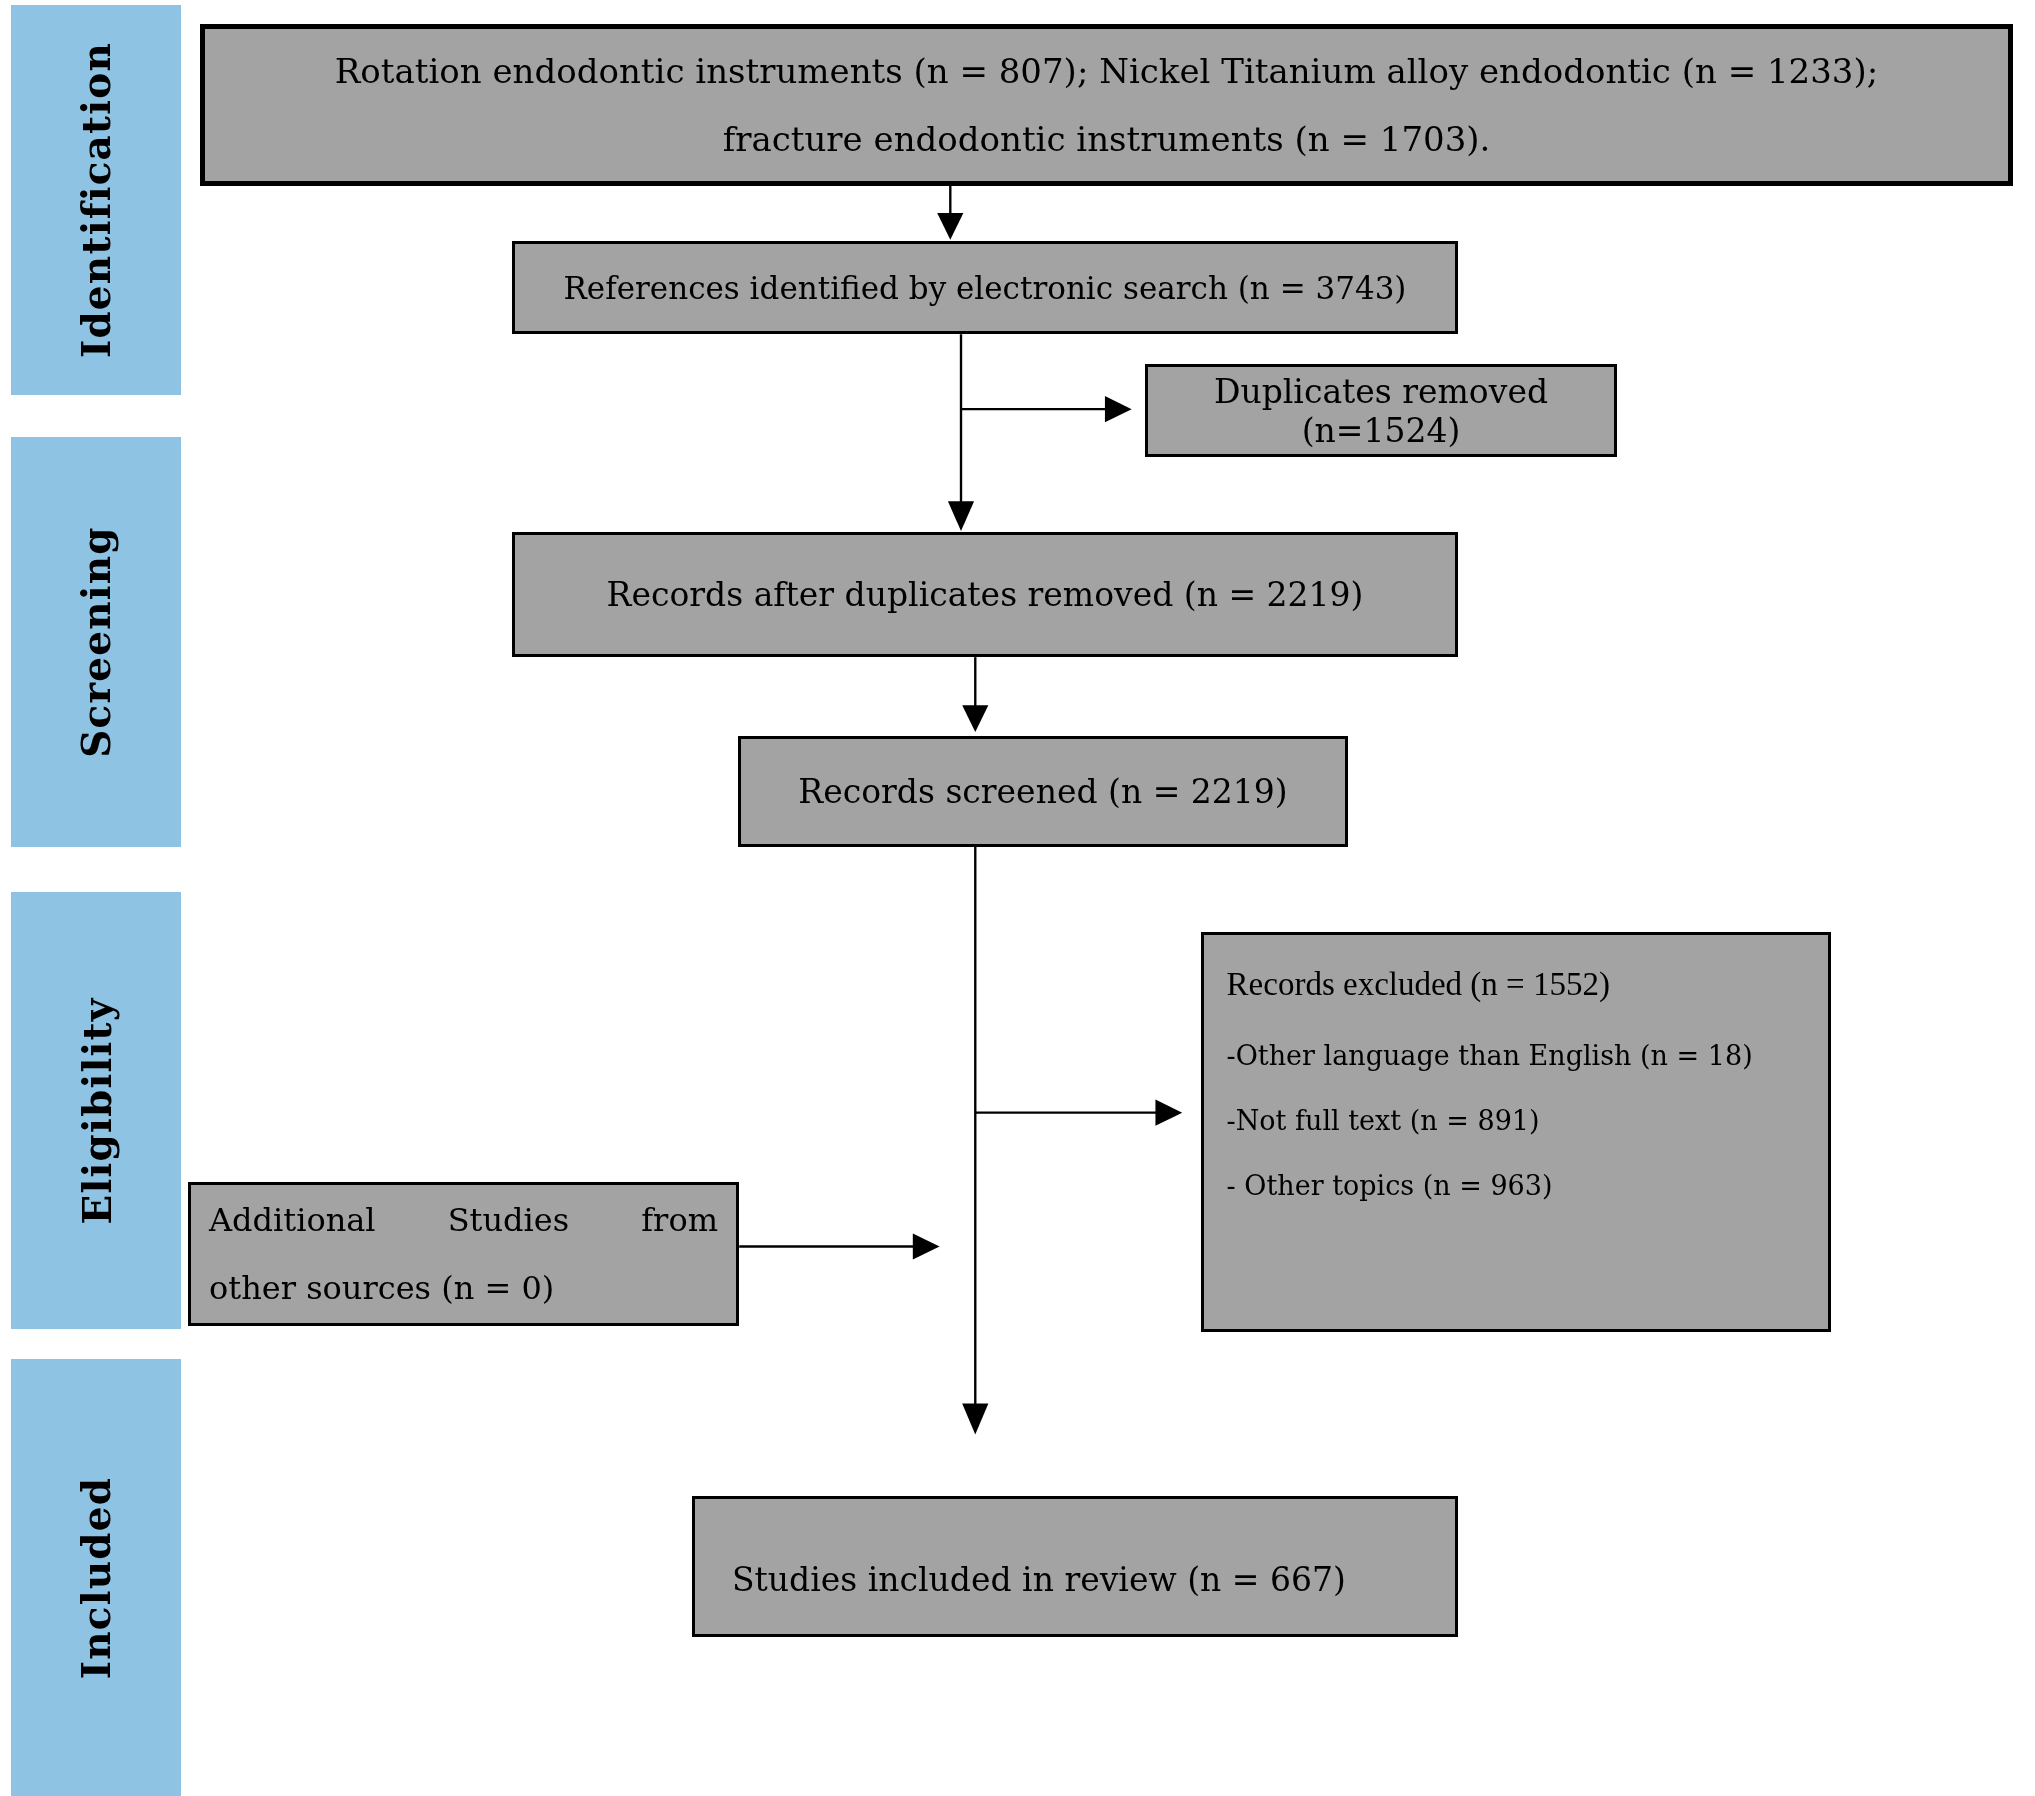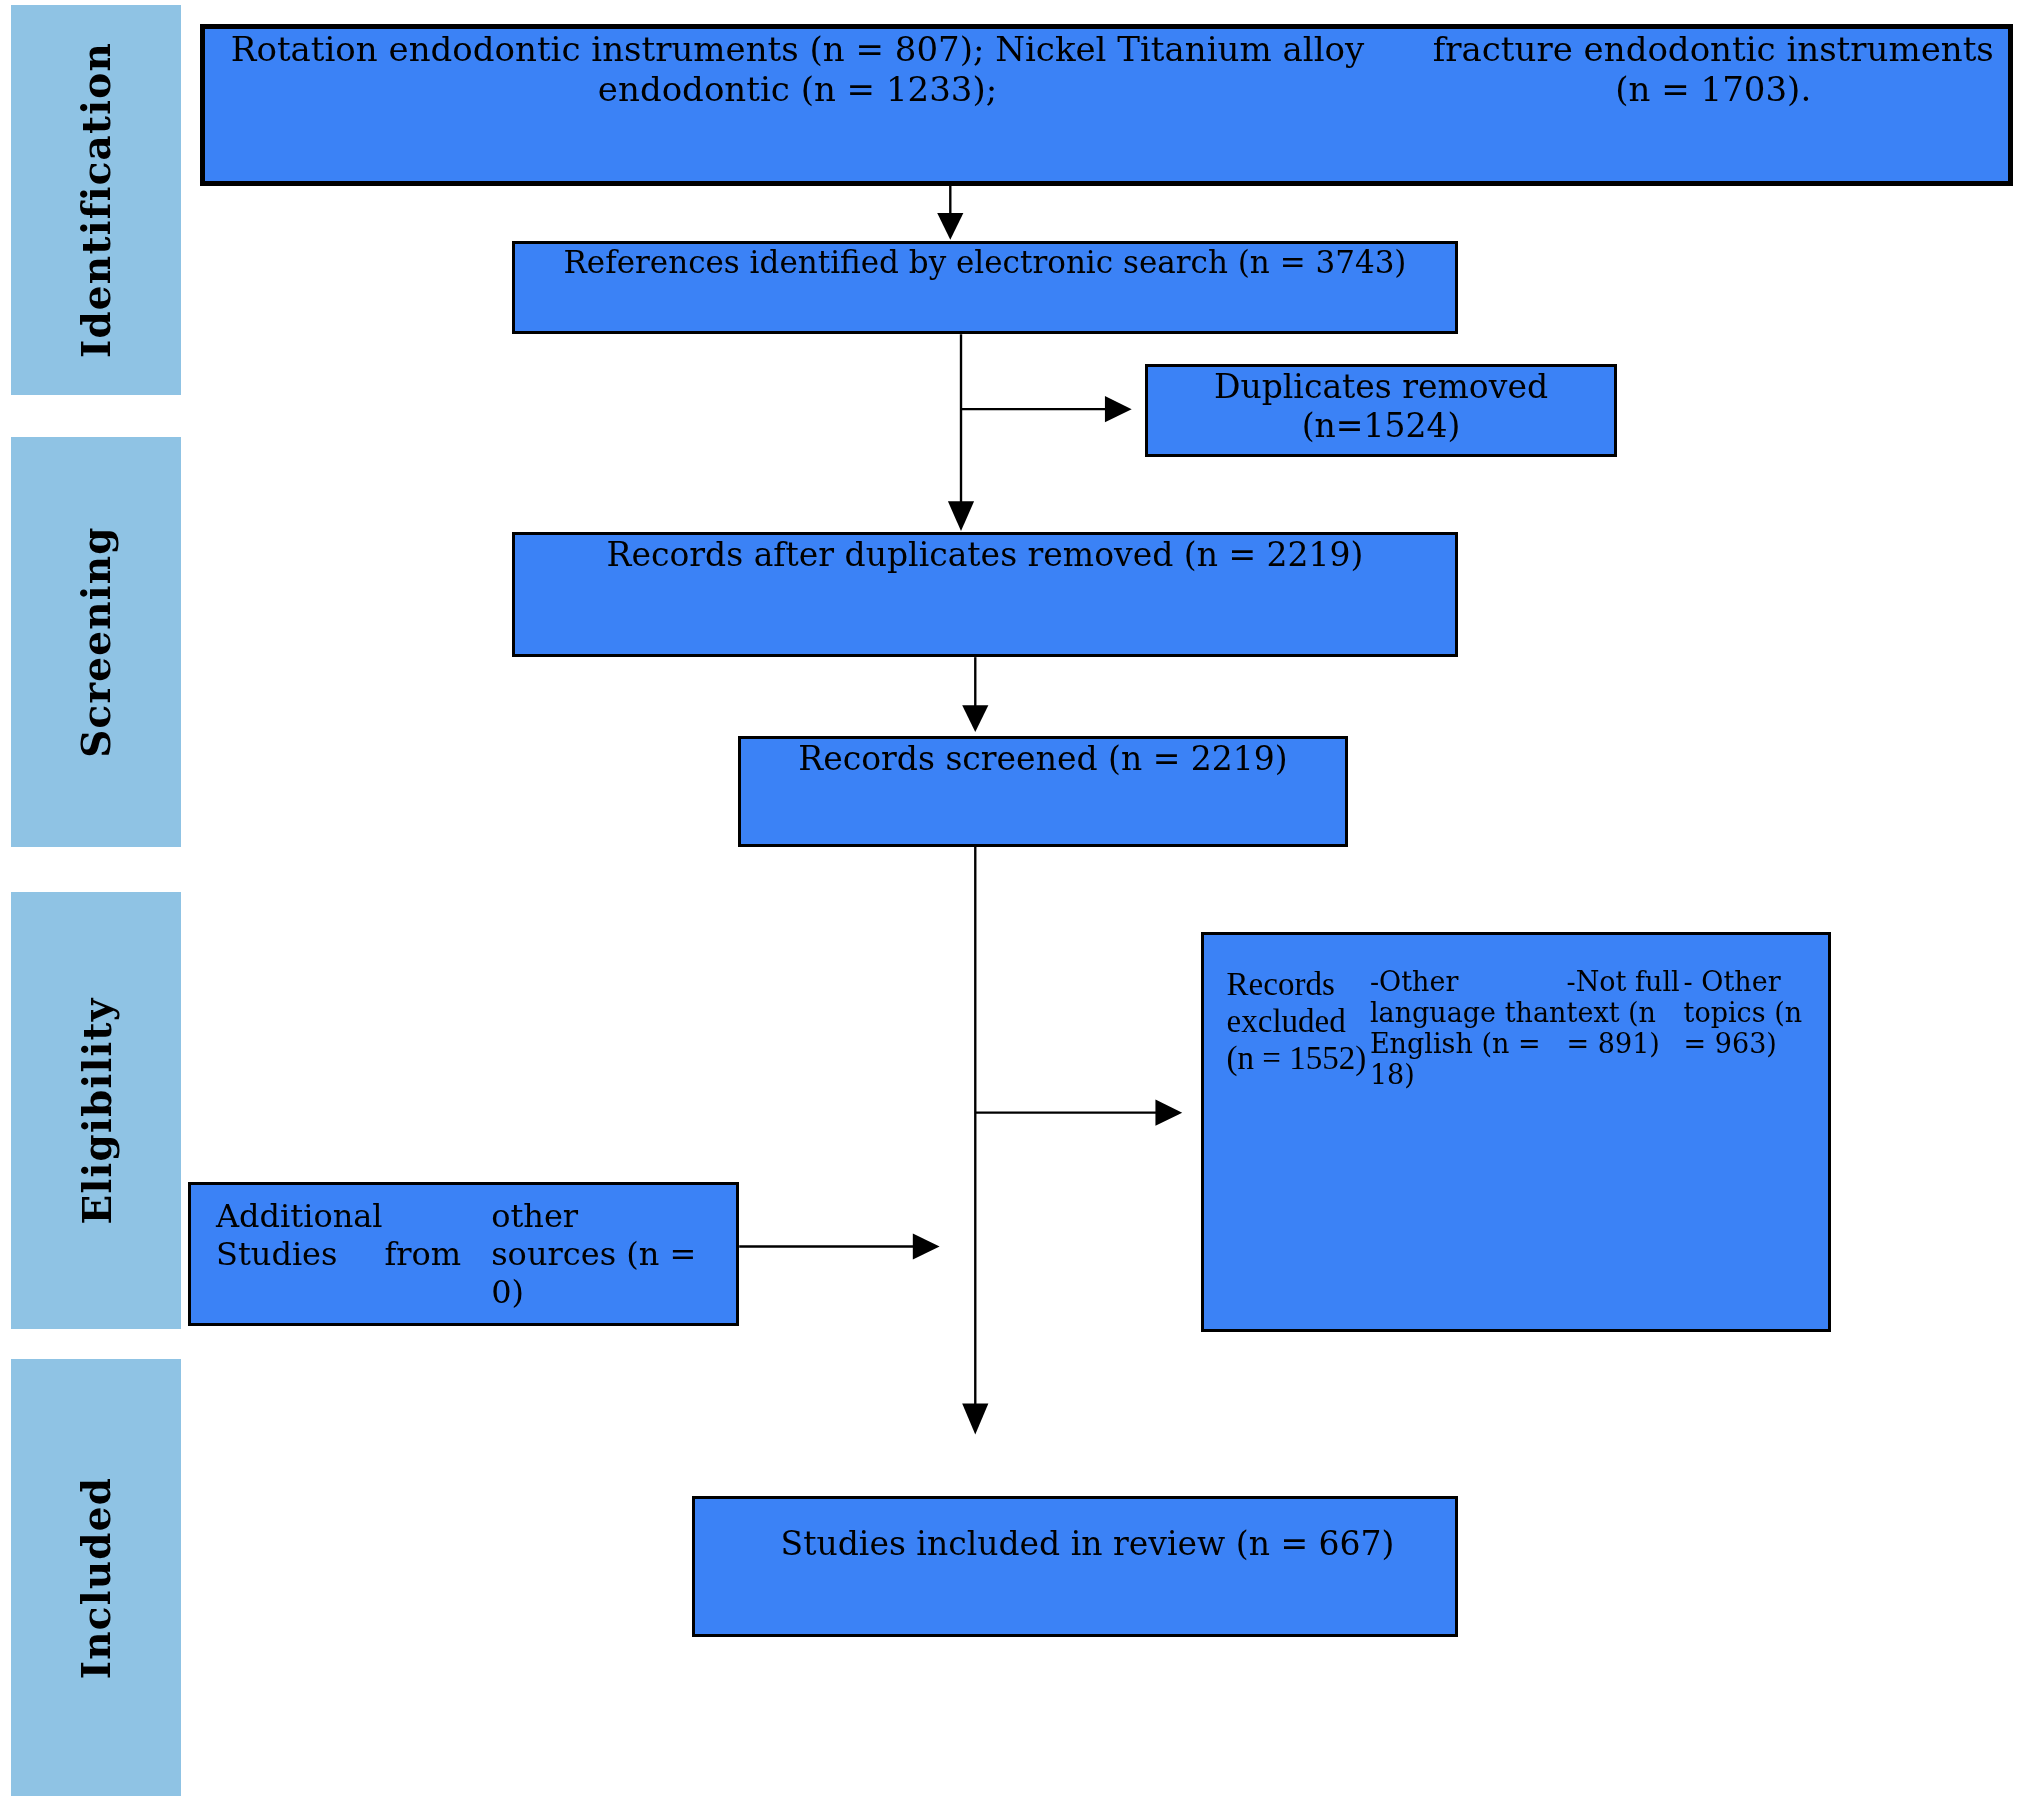--- a/index.html
+++ b/index.html
@@ -21,23 +21,23 @@
     font-weight:bold;
     font-size:39px;
     letter-spacing:1.2px;
   }
   #stage-identification{top:4.8px;height:390px;}
   #stage-screening{top:437px;height:410px;}
   #stage-eligibility{top:892px;height:437px;}
   #stage-included{top:1359px;height:437px;}
   
   .fbox{
-    position:absolute;background:#3b82f6;border:3px solid #000;
+    position:absolute;background:#a3a3a3;border:3px solid #000;
     box-sizing:border-box;
-    display:flex;flex-direction:row;justify-content:center;
+    display:flex;flex-direction:column;justify-content:center;
     text-align:center;
   }
   #box-sources{
     left:200px;top:24px;width:1813px;height:162px;border-width:5.4px;
     font-size:34px;gap:28.5px;
   }
   #box-identified{
     left:512px;top:241px;width:946px;height:93px;
     font-size:31px;border-width:3.6px;
   }
@@ -56,21 +56,21 @@
   #box-excluded{
     left:1201px;top:932px;width:630px;height:400px;
     justify-content:flex-start;text-align:left;
     padding:31px 22.6px;
   }
   #box-excluded .title{font-size:33px;margin-bottom:37px;font-family:Liberation Serif, serif;}
   #box-excluded .item{font-size:27px;margin-bottom:34px;}
   #box-additional{
     left:188px;top:1182px;width:551px;height:144px;
     justify-content:center;text-align:left;
-    padding:12px 25px;font-size:32px;gap:30px;
+    padding:12px 18px;font-size:32px;gap:30px;
   }
   #box-additional .jline{text-align:justify;text-align-last:justify;}
   #box-included{
     left:692px;top:1496px;width:766px;height:141px;border-width:3.6px;
     justify-content:center;text-align:left;
     padding:25px 12px 0 37px;font-size:33px;
   }
   
   #arrows{position:absolute;left:0;top:0;width:2035px;height:1796px;}
   #arrows line{stroke:#000;stroke-width:4;}

